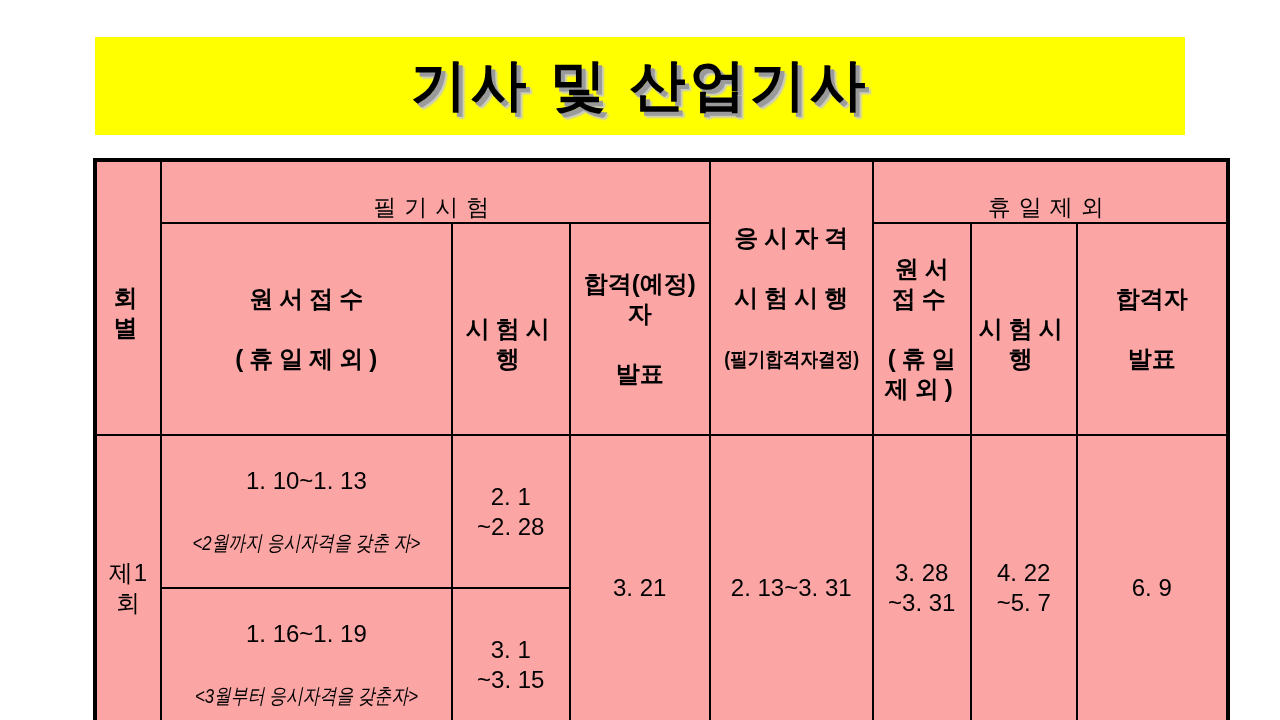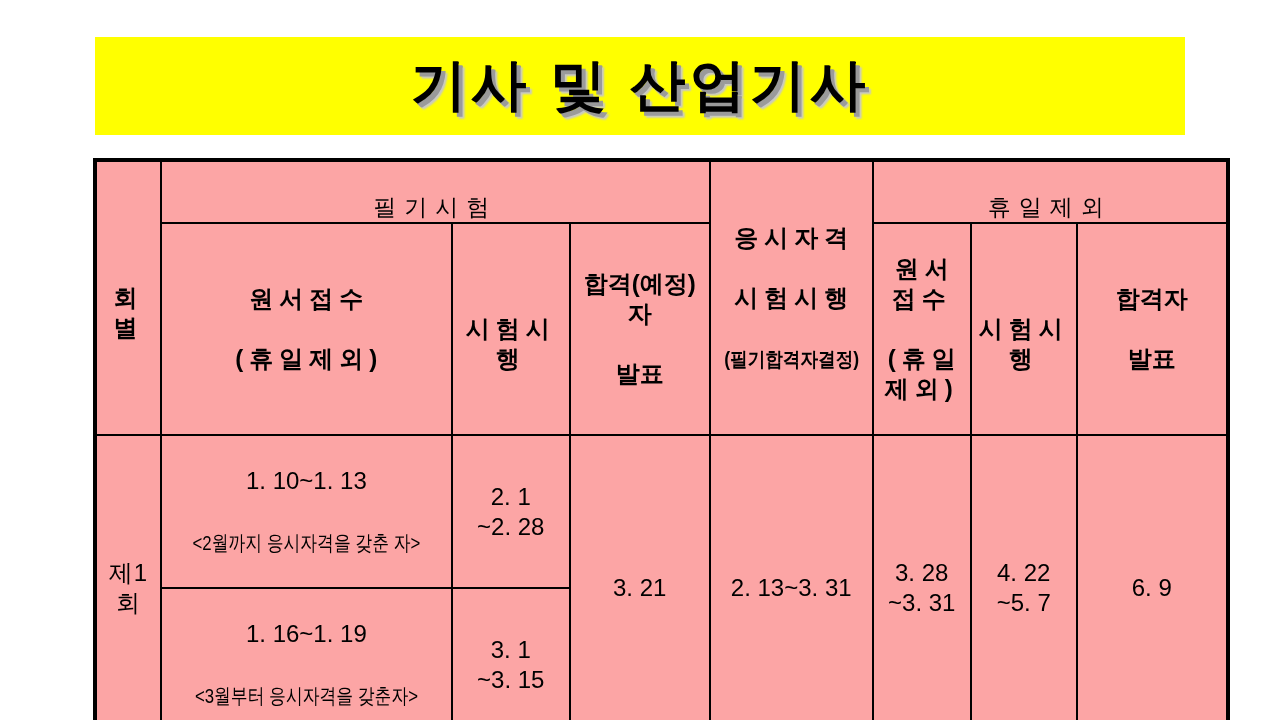--- a/index.html
+++ b/index.html
@@ -69,20 +69,21 @@
   .condense {
     display: inline-block;
     transform: scaleX(0.88);
     transform-origin: center;
     white-space: nowrap;
     font-size: 20px;
   }
   .note {
     display: block;
     margin-top: 1px;
+    font-style: italic;
   }
   .note .condense {
     transform: scaleX(0.80);
     font-size: 21px;
   }
   tr.gr1 { height: 30px; }
   tr.gr2 { height: 60px; }
   tr.r1a { height: 82px; }
   tr.r1b { height: 82px; }
 </style>

